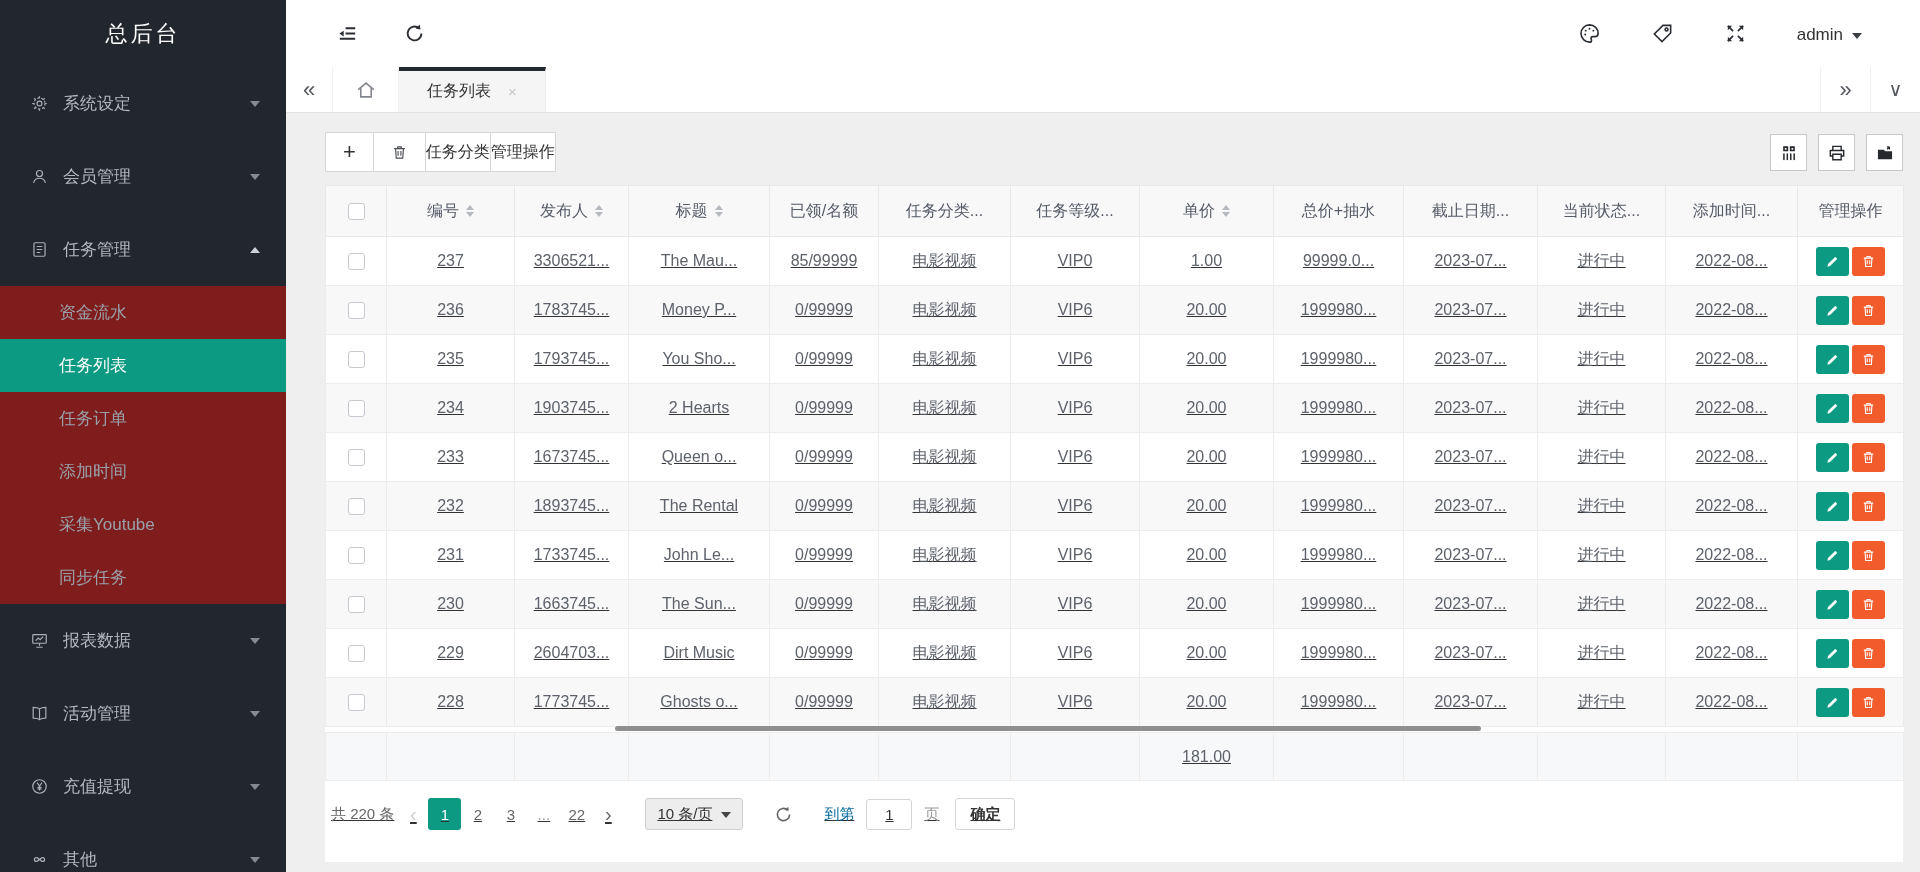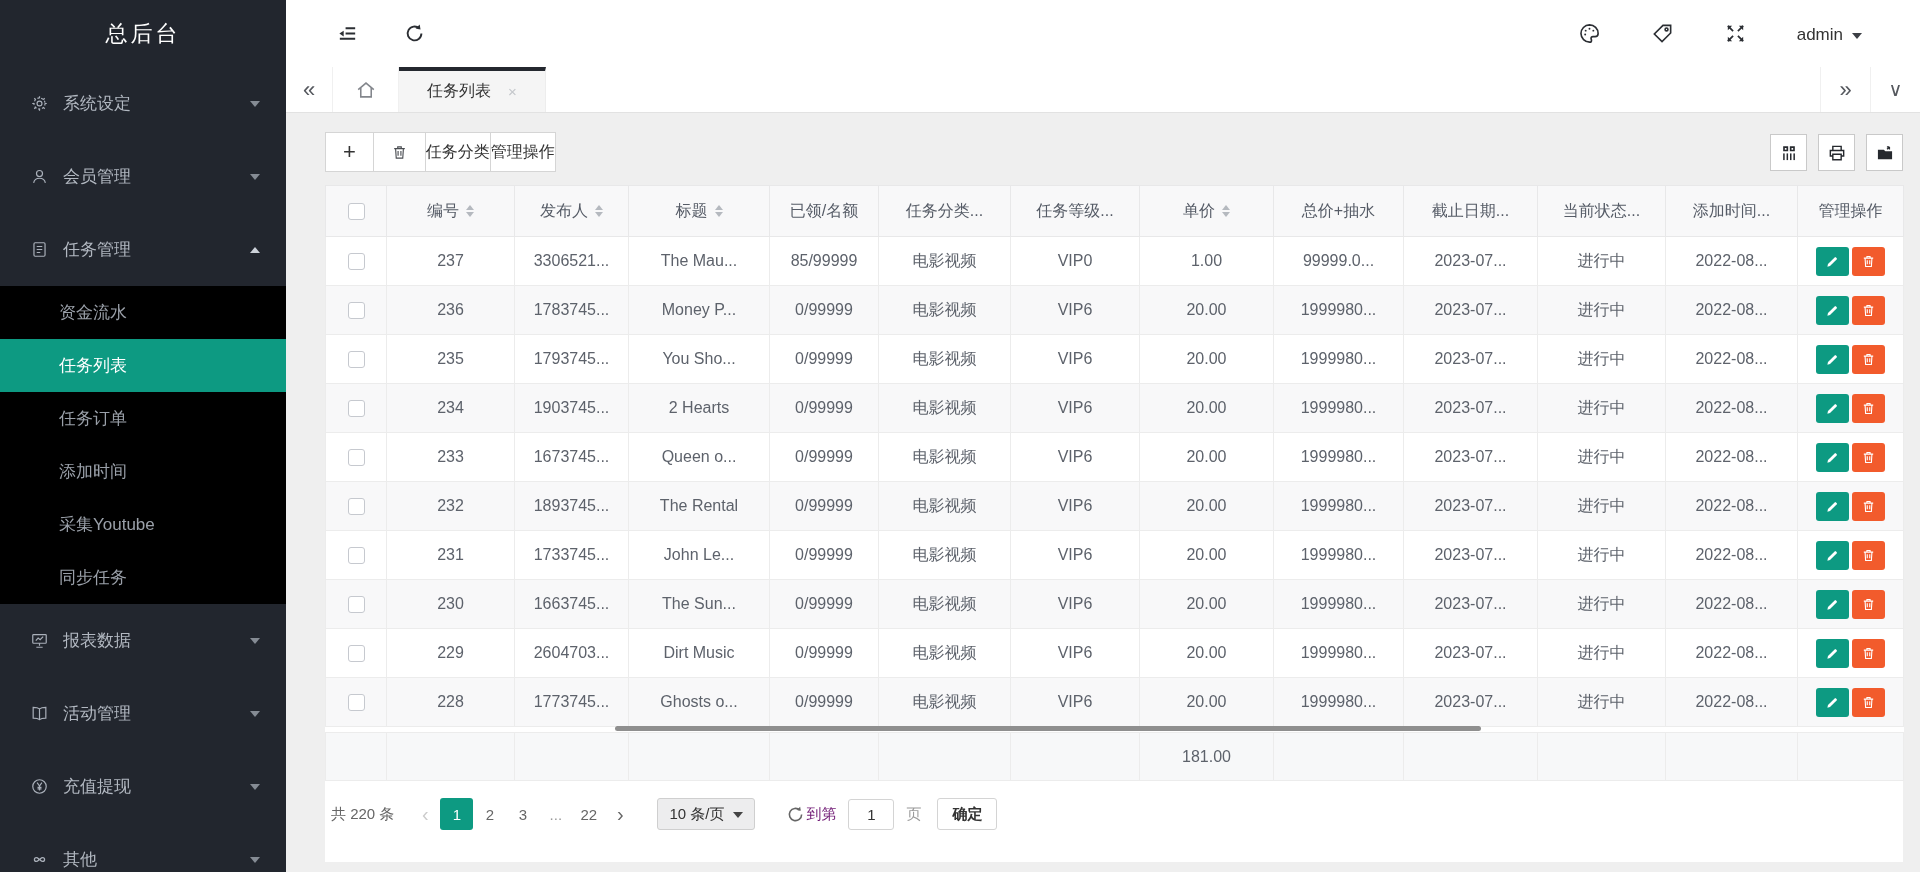--- a/index.html
+++ b/index.html
@@ -9,21 +9,21 @@
 
   
   .sidebar { position:fixed; left:0; top:0; width:286px; height:872px; background:#22262e; z-index:5; overflow:hidden; }
   .side-title { height:67px; display:flex; align-items:center; justify-content:center; font-size:22px; color:#ffffff; letter-spacing:3px; }
   .side-item { height:73px; display:flex; align-items:center; padding:0 26px 0 28px; font-size:17px; color:#b2b8c1; cursor:pointer; }
   .side-item .ic { width:22px; height:22px; margin-right:13px; color:#aab0ba; display:flex; align-items:center; justify-content:center; }
   .side-item .ic svg { width:19px; height:19px; }
   .side-item .lbl { flex:1; }
   .chev { width:0; height:0; border-left:5px solid transparent; border-right:5px solid transparent; border-top:6px solid #858b94; }
   .chev.up { border-top:none; border-bottom:6px solid #cdd2d9; }
-  .submenu { background:#000000; }
+  .submenu { background:#7f1d1d; }
   .sub-item { height:53px; line-height:53px; padding-left:59px; font-size:17px; color:#9aa0a9; cursor:pointer; white-space:nowrap; }
   .sub-item.active { background:#0d9a82; color:#fff; }
 
   
   .main { margin-left:286px; height:872px; display:flex; flex-direction:column; }
 
   .topbar { height:67px; background:#fff; display:flex; align-items:center; padding:0 58px 0 50px; flex:none; }
   .topbar .left-icons { display:flex; align-items:center; gap:44px; }
   .tico { color:#2b2e33; cursor:pointer; }
   .tico svg { width:23px; height:23px; }
@@ -48,52 +48,52 @@
   .btn-group { display:flex; }
   .btn { height:40px; background:#fff; border:1px solid #d5d5d5; display:flex; align-items:center; justify-content:center; font-size:16px; color:#333; padding:0 0; margin-left:-1px; cursor:pointer; }
   .btn:first-child { margin-left:0; }
   .btn.iconic { padding:0 17px; }
   .btn .plus { font-size:22px; color:#333; line-height:1; }
   .btn svg { width:17px; height:17px; color:#4a4d52; }
   .icon-btns { margin-left:auto; display:flex; gap:11px; margin-top:2px; }
   .icon-btn { width:37px; height:37px; background:#fff; border:1px solid #c9c9c9; display:flex; align-items:center; justify-content:center; cursor:pointer; color:#26292e; }
   .icon-btn svg { width:20px; height:20px; }
 
-  .card { margin-top:13px; background:#fff; position:relative; padding-bottom:32px; }
+  .card { margin-top:13px; background:#fff; position:relative; padding-bottom:32px;text-decoration:underline; }
   table { width:100%; border-collapse:collapse; table-layout:fixed; }
   th { height:51px; background:#f8f8f9; font-weight:normal; font-size:16px; color:#555b66; border:1px solid #e8e8e9; white-space:nowrap; overflow:hidden; }
   td { height:49px; font-size:16px; color:#5d626b; text-align:center; border:1px solid #ececec; white-space:nowrap; overflow:hidden; background:#fff; }
   tr.alt td { background:#f8f8f9; }
   tr.spacer td { height:6px; border:none; background:#fff; }
   tr.summary td { height:48px; background:#f7f8f9; color:#5d626b; }
   .cbx { width:17px; height:17px; border:1px solid #c6c9cf; border-radius:3px; background:#fff; margin:0 auto; cursor:pointer; }
   .th-inner { display:inline-flex; align-items:center; gap:7px; }
   .sort { display:inline-flex; flex-direction:column; gap:2px; cursor:pointer; }
   .sort .u { width:0;height:0;border-left:4px solid transparent;border-right:4px solid transparent;border-bottom:5px solid #b5b9bf; }
   .sort .d { width:0;height:0;border-left:4px solid transparent;border-right:4px solid transparent;border-top:5px solid #b5b9bf; }
   .actions { display:flex; gap:3px; justify-content:center; align-items:center; }
   .act { width:33px; height:29px; border-radius:3px; display:flex; align-items:center; justify-content:center; cursor:pointer; }
   .act svg { width:15px; height:15px; }
   .act.edit { background:#0d9a82; }
   .act.del  { background:#f25b2c; }
   .h-scroll { position:absolute; left:290px; top:541px; width:866px; height:5px; background:#8f8f8f; border-radius:3px; cursor:pointer; }
 
   
   .pagination { display:flex; align-items:center; padding:17px 0 0 6px; font-size:15px; color:#666; }
-  .pg-total { margin-right:16px; }
+  .pg-total { margin-right:4px; }
   .pg-arrow { width:30px; height:32px; display:flex; align-items:center; justify-content:center; font-size:20px; color:#666; cursor:pointer; }
   .pg-arrow.disabled { color:#ccc; }
   .pg-num { min-width:33px; height:32px; display:flex; align-items:center; justify-content:center; cursor:pointer; padding:0 4px; }
   .pg-num.active { background:#0d9a82; color:#fff; border-radius:3px; }
   .pg-num.dots { color:#999; cursor:default; }
   .pg-size { height:32px; background:#ededee; border:1px solid #cfcfcf; border-radius:3px; display:flex; align-items:center; padding:0 11px; gap:9px; margin-left:22px; color:#333; cursor:pointer; }
   .pg-size .caret { border-top-color:#444; }
   .pg-refresh { margin-left:30px; color:#666; cursor:pointer; }
   .pg-refresh svg { width:21px; height:21px; }
-  .pg-goto { color:#701a75; }
+  .pg-goto { color:#0369a1; margin-left:30px; }
   .pg-input { width:46px; height:31px; border:1px solid #d4d4d4; border-radius:3px; text-align:center; font-size:15px; color:#333; margin:0 12px; font-family:inherit; }
   .pg-unit { color:#9b9b9b; }
   .pg-confirm { height:32px; padding:0 14px; background:#fff; border:1px solid #d4d4d4; border-radius:3px; font-weight:bold; font-size:15px; color:#333; margin-left:16px; cursor:pointer; font-family:inherit; }
 </style>
 </head>
 <body>
 
 <aside class="sidebar">
   <div class="side-title">总后台</div>
   <nav id="sidebar-menu">

